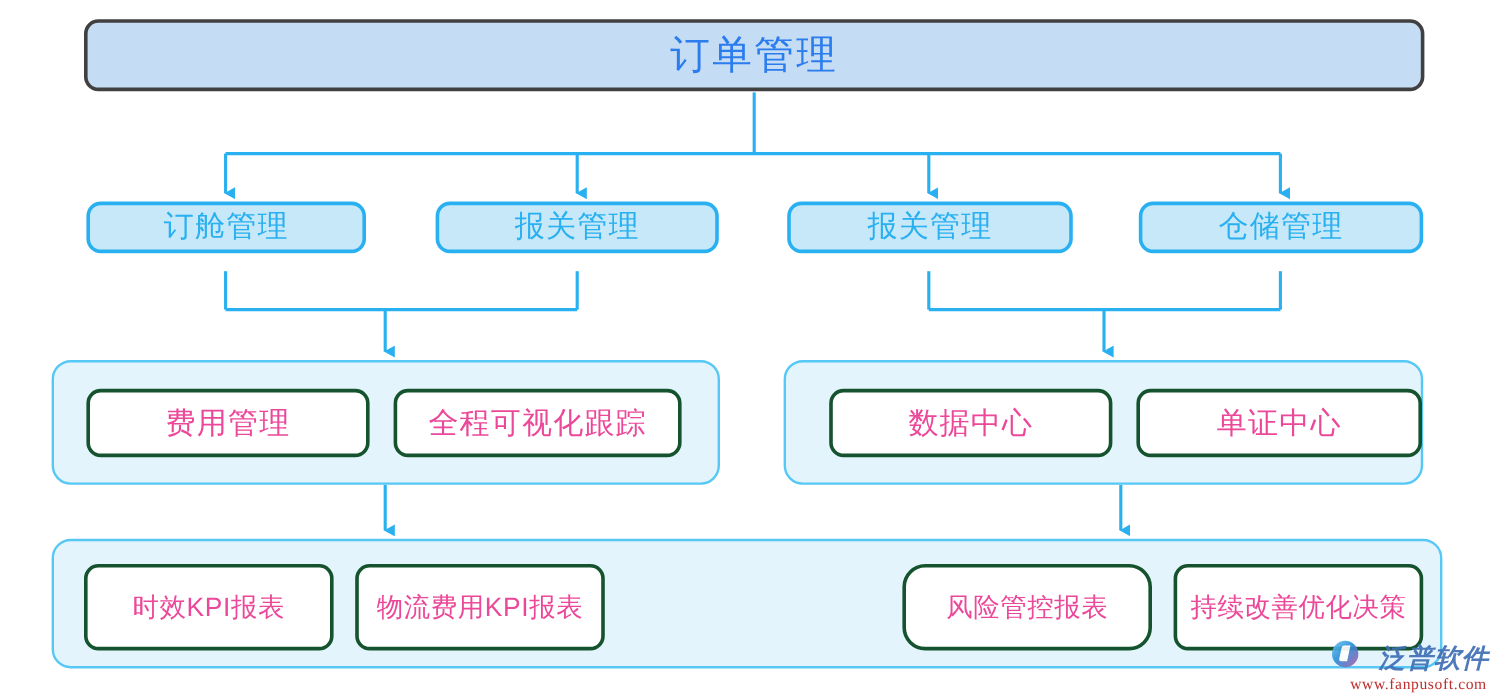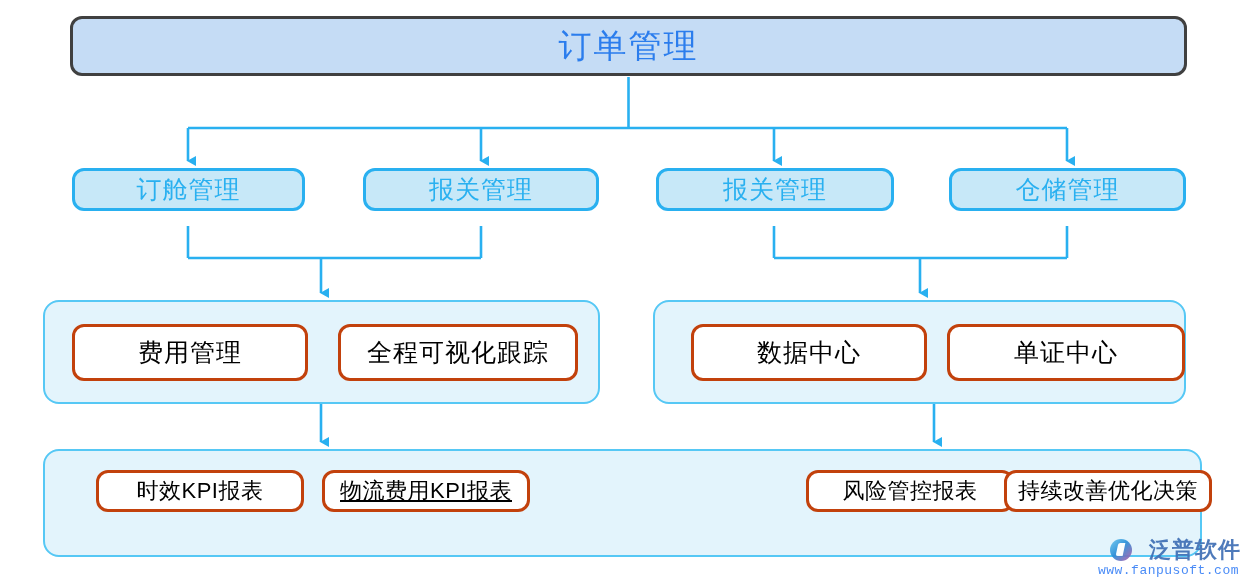--- a/index.html
+++ b/index.html
@@ -84,66 +84,65 @@
   .group--reports { left: 43px; top: 449px; width: 1159px; height: 108px; }
 
   
   .chip {
     position: absolute;
     box-sizing: border-box;
     display: flex;
     align-items: center;
     justify-content: center;
     background: #ffffff;
-    border: 3px solid #c2410c;
+    border: 3px solid #14532d;
     border-radius: 12px;
-    color: #000000;
+    color: #ec4899;
     white-space: nowrap;
     text-align: right;
     z-index: 3;
   }
   .chip--l3 {
     top: 324px;
     height: 57px;
     font-size: 25px;
     letter-spacing: 1px;
   }
   .chip--l3.c-fee      { left: 72px;  width: 236px; }
-  .chip--l3.c-track    { left: 328px; width: 240px; margin-left: 10px; }
+  .chip--l3.c-track    { left: 328px; width: 240px; }
   .chip--l3.c-data     { left: 691px; width: 236px; }
   .chip--l3.c-doc      { left: 947px; width: 238px; font-family: Liberation Serif, serif; }
 
   .chip--report {
     top: 470px;
-    height: 42px;
+    height: 72px;
     font-size: 22px;
     letter-spacing: 0.5px;
-    margin-left: 26px;
   }
   .chip--report.r1 { left: 70px;  width: 208px; }
-  .chip--report.r2 { left: 296px; width: 208px; text-decoration: underline; }
+  .chip--report.r2 { left: 296px; width: 208px; }
   .chip--report.r3 { left: 524px; width: 208px; }
-  .chip--report.r4 { left: 780px; width: 208px; }
+  .chip--report.r4 { left: 752px; width: 208px; border-radius: 19px; }
   .chip--report.r5 { left: 978px; width: 208px; }
 
   
   .watermark {
     position: absolute;
     right: 4px;
     bottom: 2px;
     z-index: 6;
     display: flex;
     flex-direction: column;
     align-items: flex-end;
     opacity: 0.92;
   }
   .watermark-row {
     display: flex;
-    align-items: center;
     gap: 17px;
+    font-style: italic;
   }
   .watermark-mark {
     width: 22px;
     height: 22px;
     border-radius: 50%;
     background: linear-gradient(135deg, #6ec8f0 0%, #2a8fd8 45%, #b85aa8 100%);
     position: relative;
   }
   .watermark-mark::after {
     content: "";
@@ -157,23 +156,23 @@
     transform: skewX(-12deg);
   }
   .watermark-text {
     font-size: 22px;
     font-weight: bold;
     color: #3f6fb5;
     letter-spacing: 1px;
   }
   .watermark-url {
     font-size: 13px;
-    color: #3b82f6;
+    color: #b91c1c;
     letter-spacing: 0.5px;
-    font-family: Liberation Mono, monospace;
+    font-family: Liberation Serif, serif;
     margin-top: -2px;
     margin-right: 2px;
   }
 </style>
 </head>
 <body>
 
 <div id="canvas">
 
   <svg id="svg-connectors" viewBox="0 0 1245 580" xmlns="http://www.w3.org/2000/svg">

